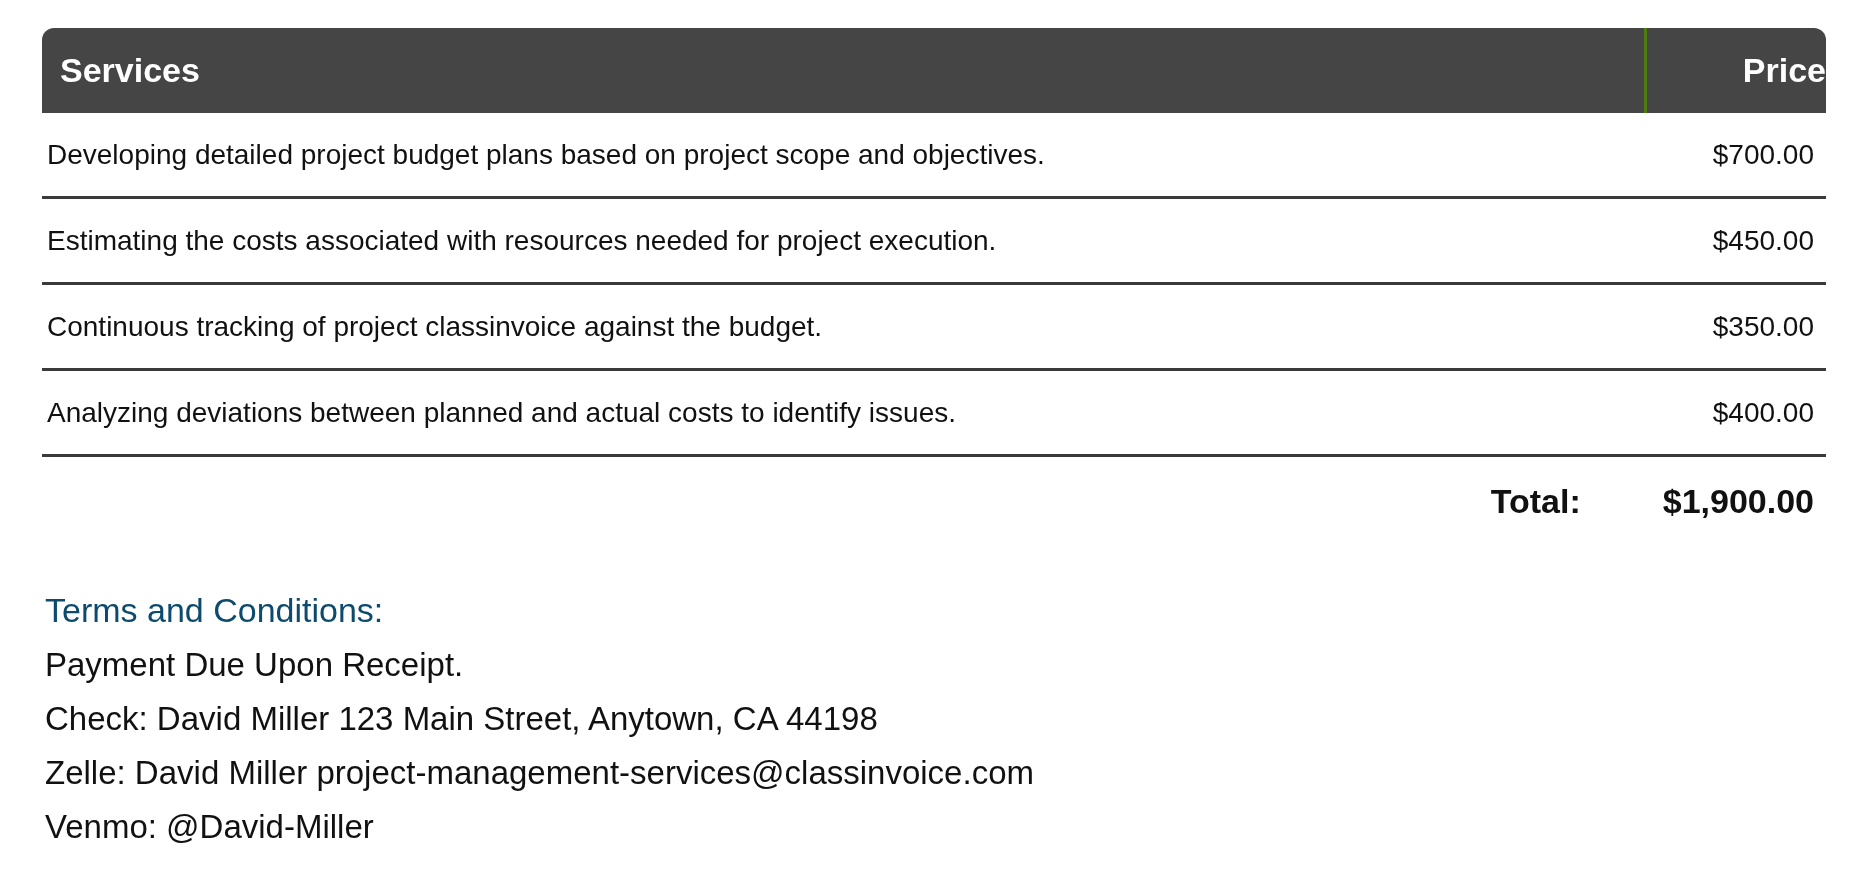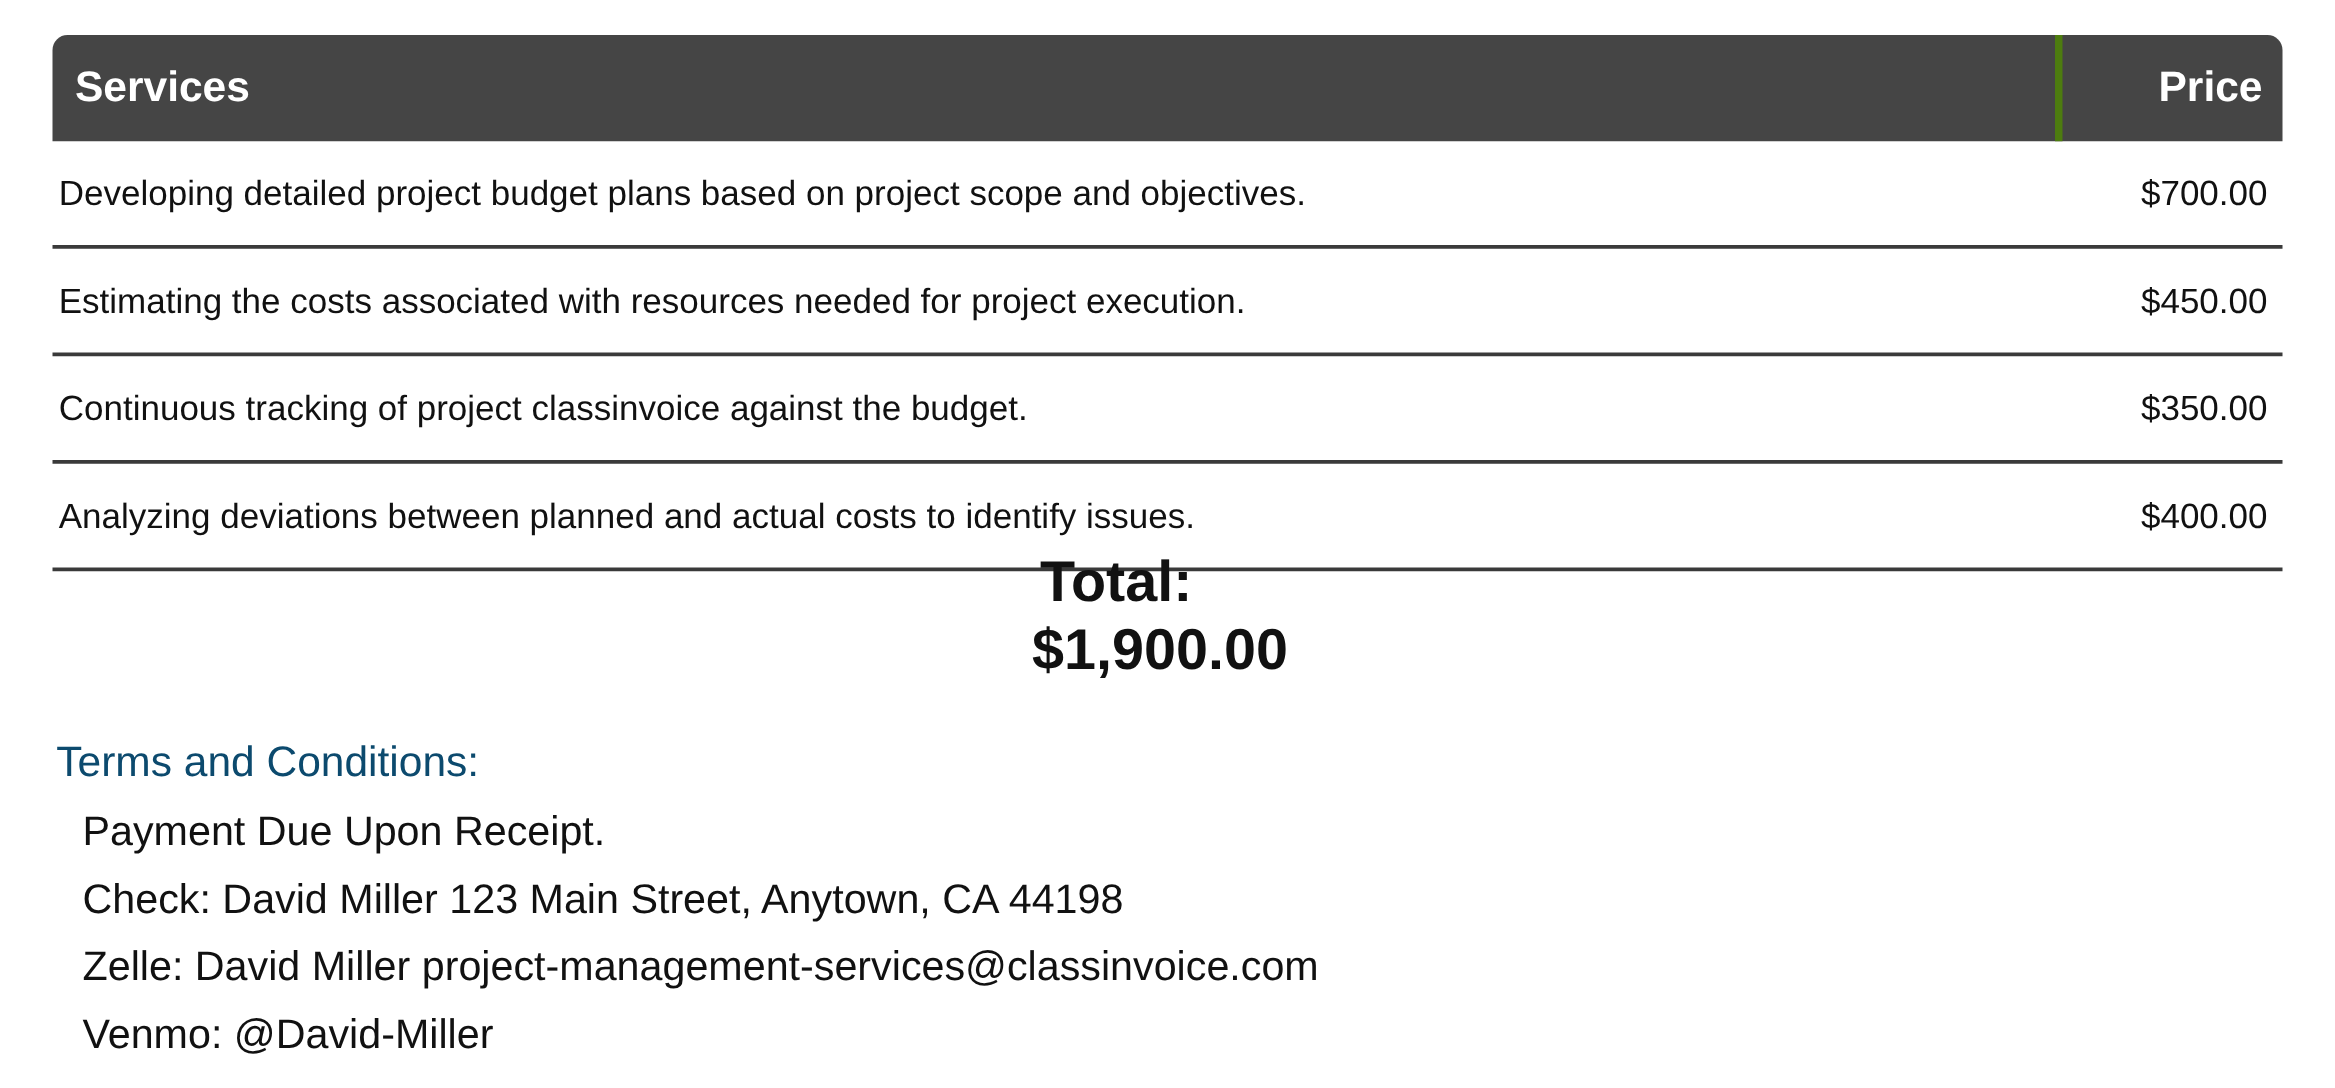--- a/index.html
+++ b/index.html
@@ -34,62 +34,59 @@
     flex: 1;
     display: flex;
     align-items: center;
     padding-left: 18px;
   }
   .th-price {
     width: 182px;
     display: flex;
     align-items: center;
     justify-content: flex-end;
-    padding-right: 16px;
-    border-left: 6px solid #4d7c0f;
+    border-left: 3px solid #4d7c0f;
   }
 
   .table-row {
     display: flex;
     align-items: center;
     justify-content: space-between;
     height: 86px;
     border-bottom: 3px solid #3a3a3a;
     font-size: 28px;
   }
   .row-desc { padding-left: 5px; }
   .row-price { padding-right: 12px; }
 
   .total-row {
     display: flex;
     align-items: center;
     justify-content: flex-end;
     height: 89px;
-    font-size: 46px;
+    font-size: 34px;
     font-weight: bold;
-    flex-direction: column;
   }
   .total-label { margin-right: 82px; }
   .total-value { padding-right: 12px; }
 
   
   .terms {
     margin-top: 37px;
     padding-left: 3px;
   }
   .terms-heading {
     color: #0c4a6e;
     font-size: 34px;
     line-height: 55px;
   }
   .terms-line {
     color: #111111;
     font-size: 33px;
     line-height: 54px;
-    margin-left: 21px;
   }
 </style>
 </head>
 <body>
 
 <div class="page">
 
   <div class="services-table">
 
     <div class="table-header">

